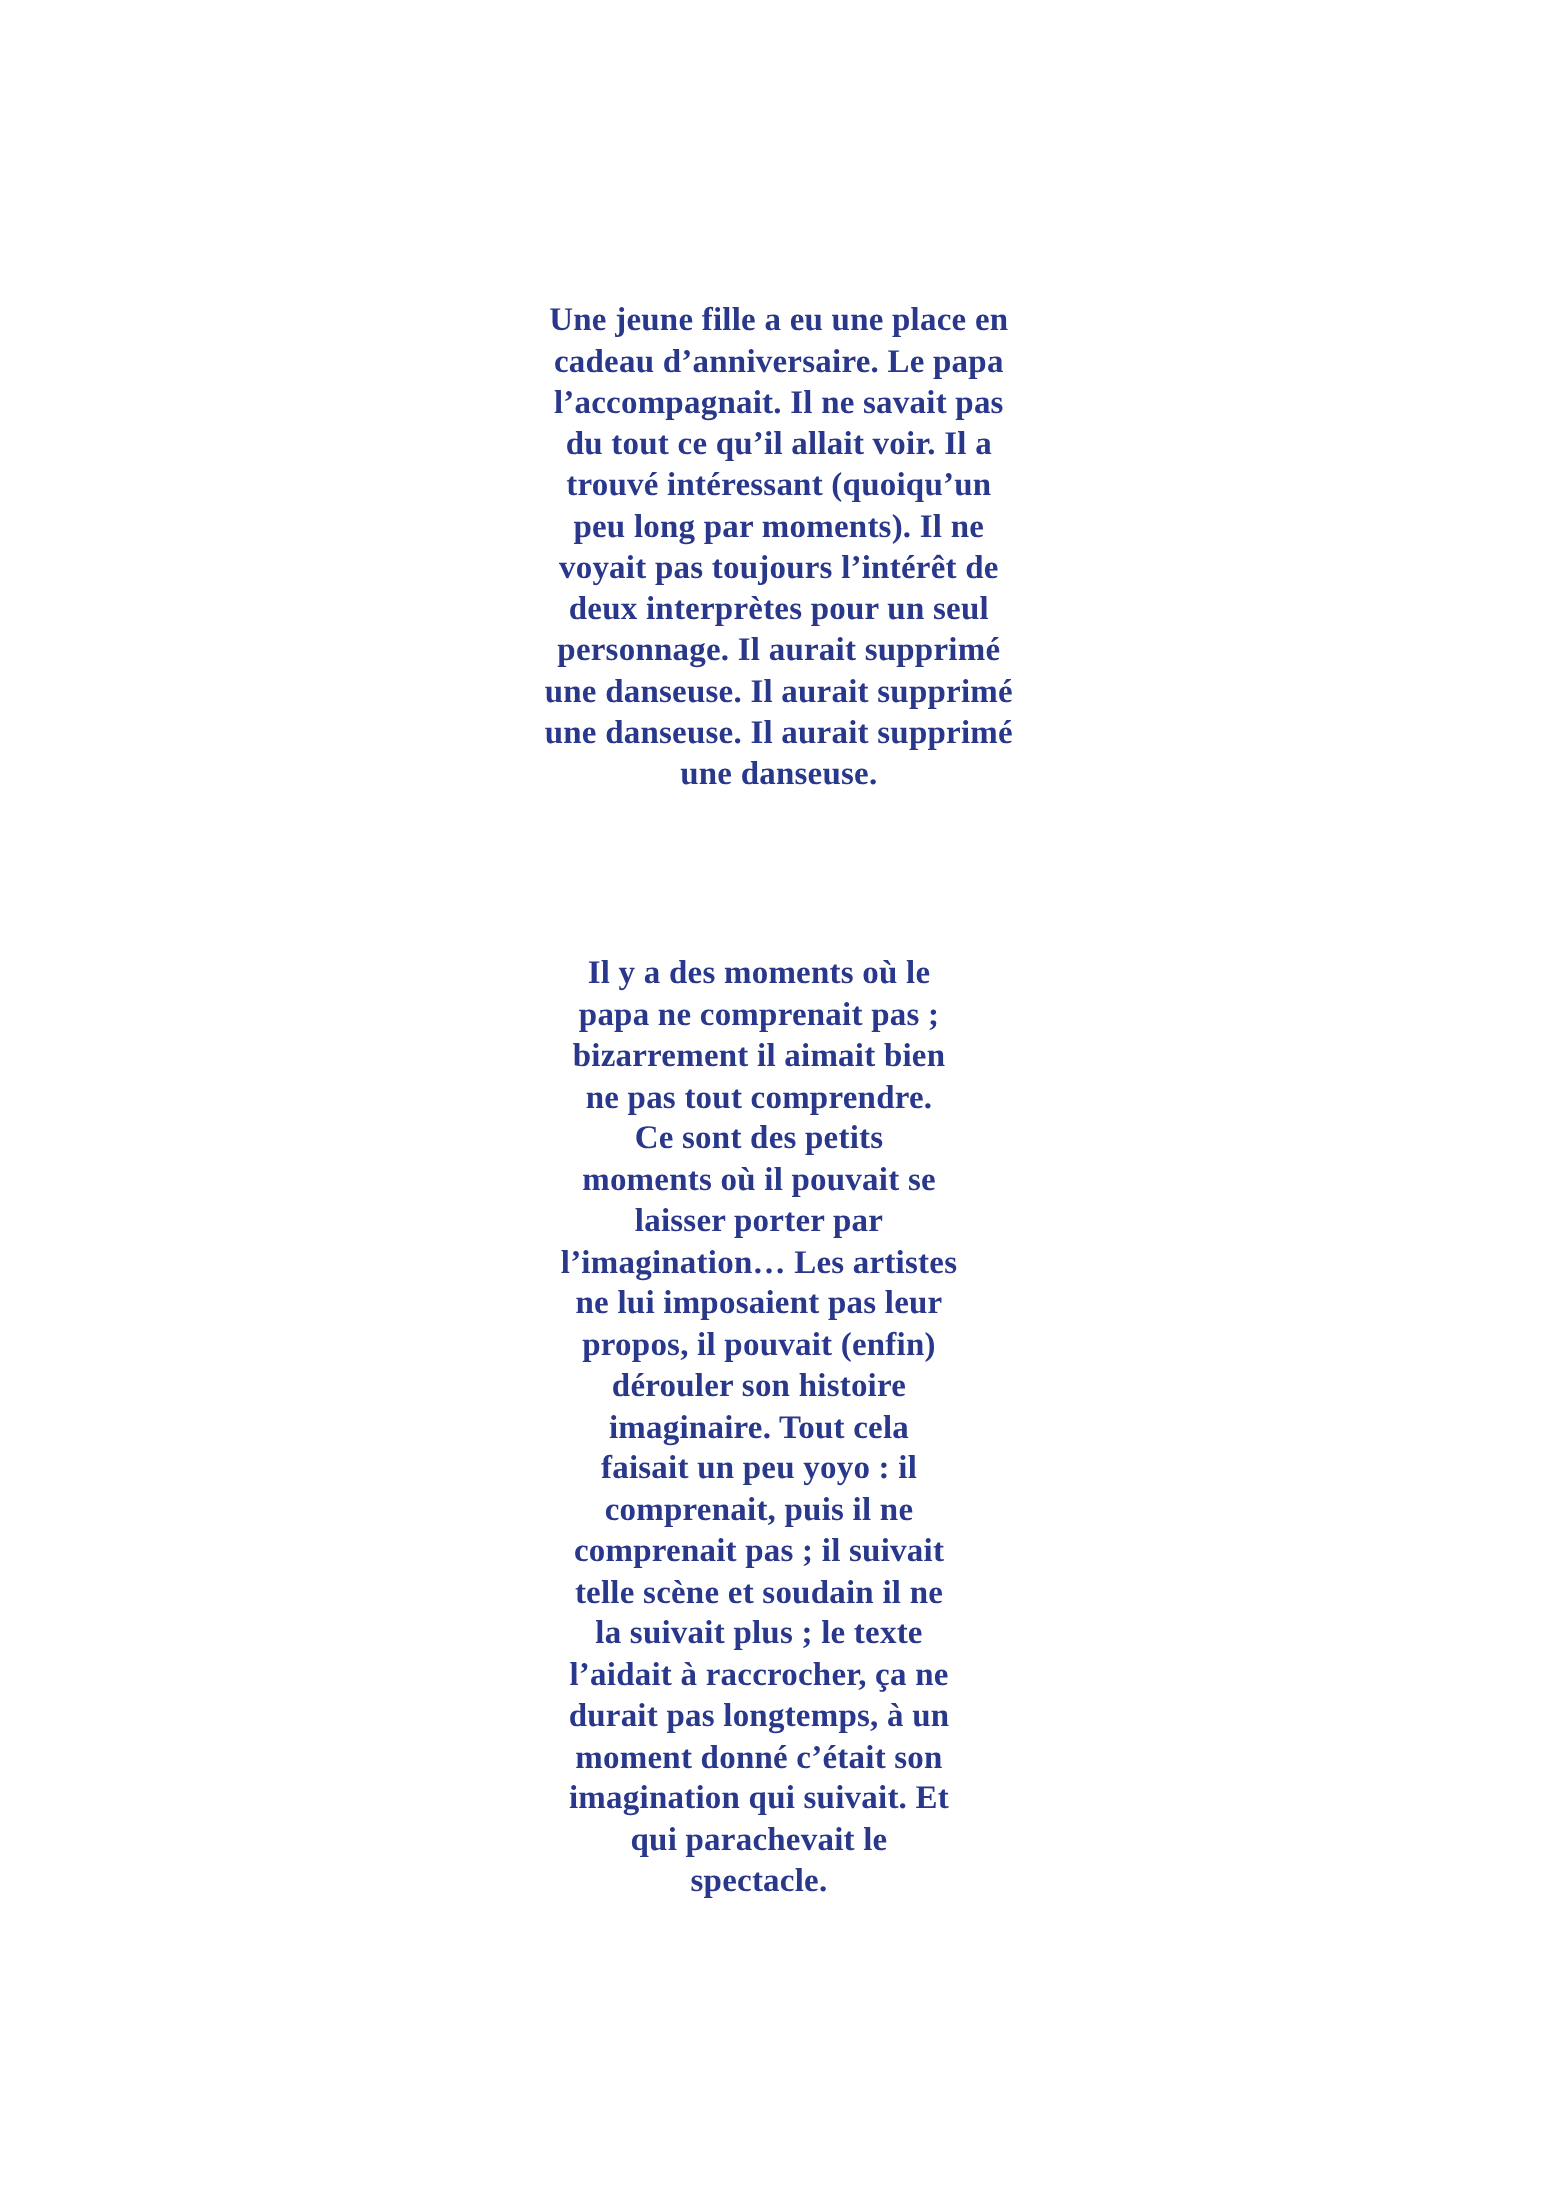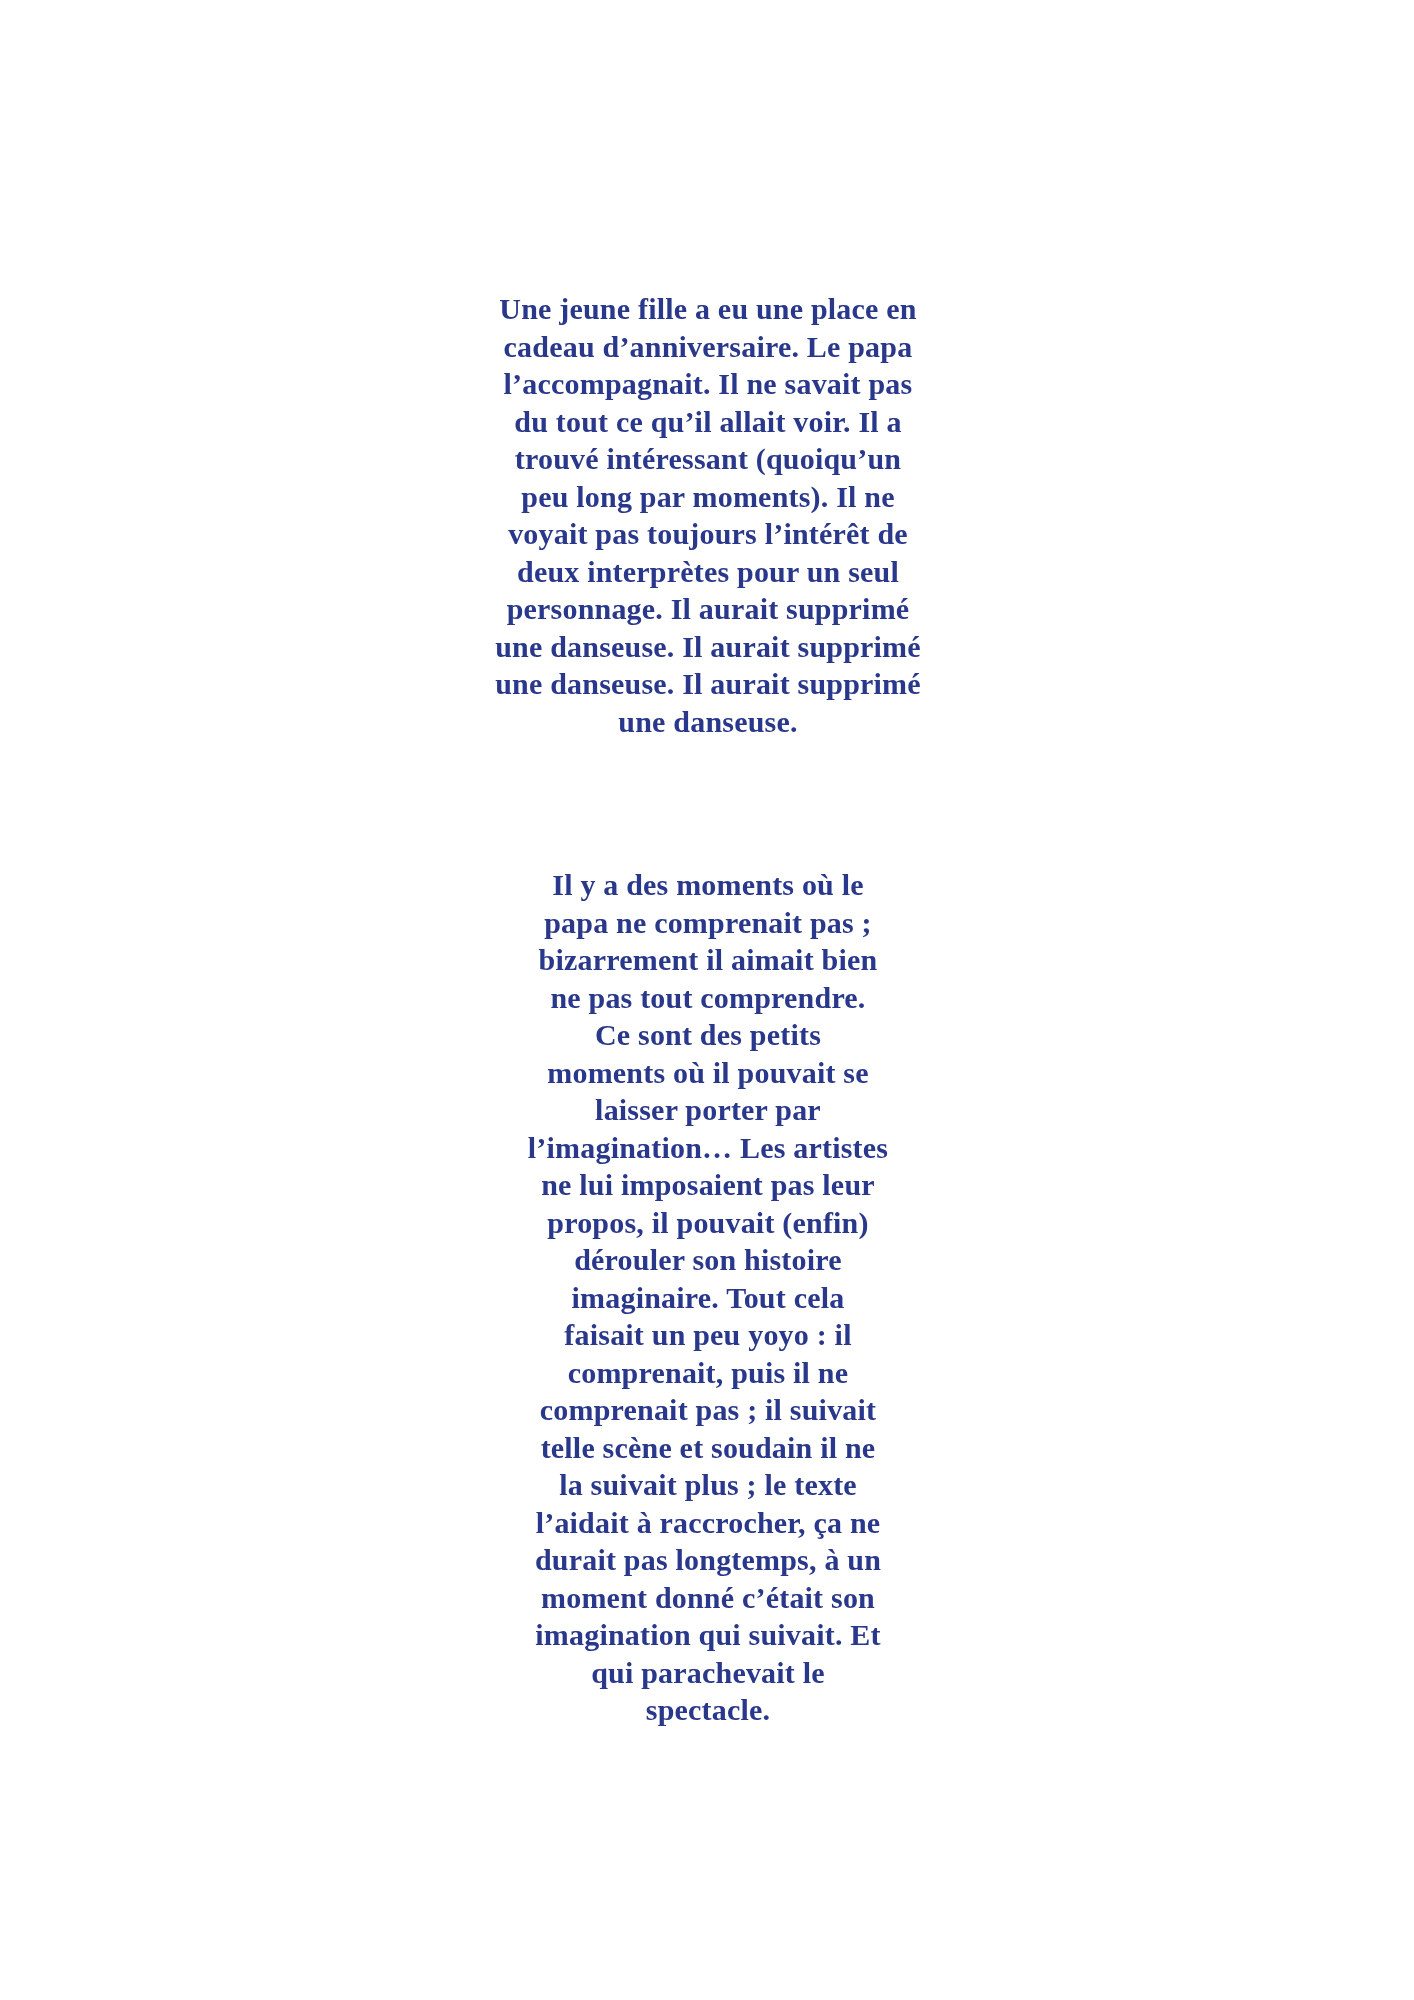--- a/index.html
+++ b/index.html
@@ -23,25 +23,24 @@
     color: var(--ink, #2a388c);
     font-weight: 700;
     font-size: 30px;
     line-height: 37.5px;
     letter-spacing: 0.2px;
   }
   .para-1 {
     top: 272px;
     left: 708px;
     width: 700px;
-    margin-top: 18px;
   }
   .para-2 {
     top: 866px;
-    left: 708px;
+    left: 690px;
     width: 700px;
   }
 </style>
 </head>
 <body>
 
 <div class="page">
   <div class="para para-1">Une jeune fille a eu une place en
 cadeau d’anniversaire. Le papa
 l’accompagnait. Il ne savait pas

